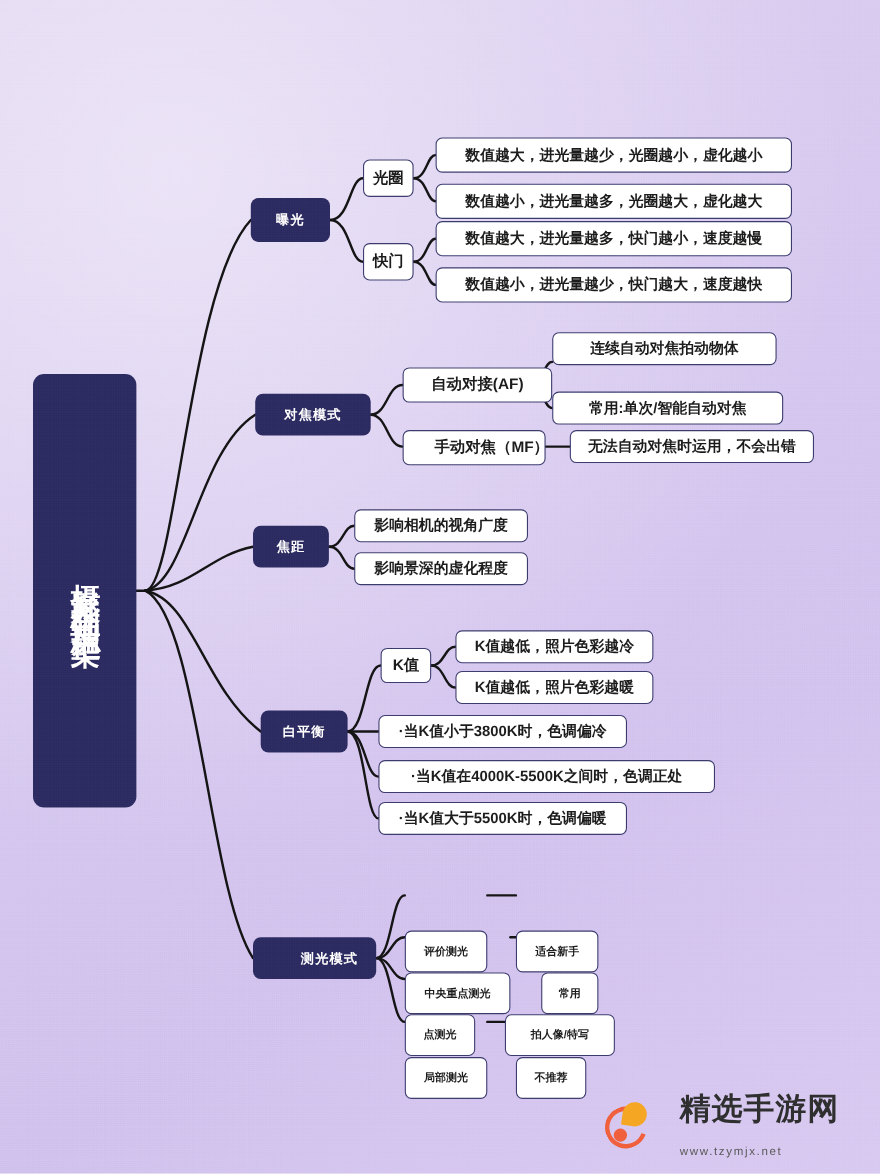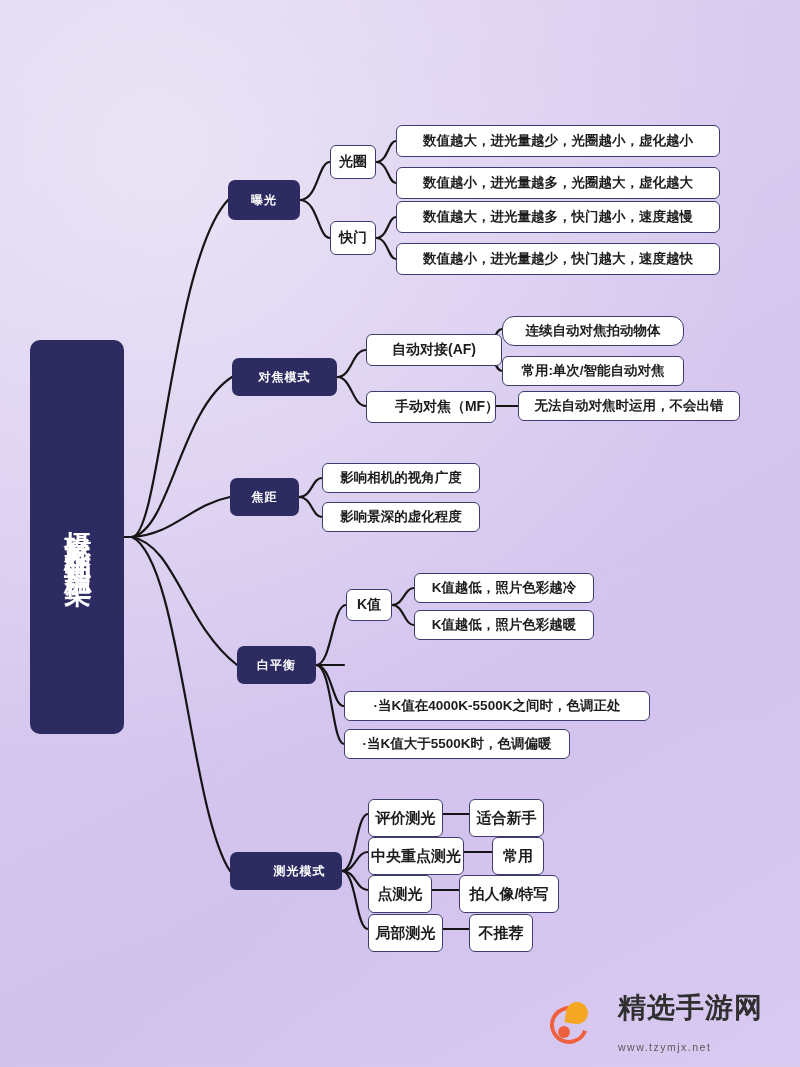--- a/index.html
+++ b/index.html
@@ -88,23 +88,24 @@
     font-size: 13.5px;
     font-weight: bold;
     padding: 4px 9px;
   }
   
   .plain {
     background: #ffffff;
     color: #1b1b1b;
     border: 1px solid #3a3a6a;
     border-radius: 6px;
-    font-size: 15px;
+    font-size: 10px;
     font-weight: bold;
     padding: 18px 8px;
+    margin-top: 47px;
   }
   
   #watermark {
     position: absolute;
     left: 548px;
     top: 992px;
     width: 232px;
     height: 62px;
     display: flex;
     align-items: center;
@@ -229,36 +230,37 @@
   <div class="node lvl3" style="left:396px; top:125px; width:324px; height:32px;">数值越大，进光量越少，光圈越小，虚化越小</div>
   <div class="node lvl3" style="left:396px; top:167px; width:324px; height:32px;">数值越小，进光量越多，光圈越大，虚化越大</div>
   <div class="node lvl3" style="left:396px; top:201px; width:324px; height:32px;">数值越大，进光量越多，快门越小，速度越慢</div>
   <div class="node lvl3" style="left:396px; top:243px; width:324px; height:32px;">数值越小，进光量越少，快门越大，速度越快</div>
 
   <div class="node lvl1" style="left:232px; top:358px; width:105px; height:38px;">对焦模式</div>
 
   <div class="node lvl2" style="left:366px; top:334px; width:136px; height:32px;">自动对接(AF)</div>
   <div class="node lvl2" style="left:366px; top:391px; width:130px; height:32px;padding-left:41px;">手动对焦（MF）</div>
 
-  <div class="node lvl3" style="left:502px; top:316px; width:182px; height:30px;border-radius:12px;">连续自动对焦拍动物体</div>
-  <div class="node lvl3" style="left:502px; top:356px; width:182px; height:30px;">常用:单次/智能自动对焦</div>
+  <div class="node lvl3" style="left:502px; top:302px; width:204px; height:30px;">连续自动对焦拍动物体</div>
+  <div class="node lvl3" style="left:502px; top:356px; width:210px; height:30px;">常用:单次/智能自动对焦</div>
   <div class="node lvl3" style="left:518px; top:391px; width:222px; height:30px;">无法自动对焦时运用，不会出错</div>
 
   <div class="node lvl1" style="left:230px; top:478px; width:69px; height:38px;">焦距</div>
 
   <div class="node lvl3" style="left:322px; top:463px; width:158px; height:30px;">影响相机的视角广度</div>
   <div class="node lvl3" style="left:322px; top:502px; width:158px; height:30px;">影响景深的虚化程度</div>
 
   <div class="node lvl1" style="left:237px; top:646px; width:79px; height:38px;">白平衡</div>
 
   <div class="node lvl2" style="left:346px; top:589px; width:46px; height:32px;">K值</div>
 
   <div class="node lvl3" style="left:414px; top:573px; width:180px; height:30px;">K值越低，照片色彩越冷</div>
   <div class="node lvl3" style="left:414px; top:610px; width:180px; height:30px;">K值越低，照片色彩越暖</div>
 
+  <div class="node lvl3" style="left:344px; top:650px; width:226px; height:30px;">·当K值小于3800K时，色调偏冷</div>
   <div class="node lvl3" style="left:344px; top:691px; width:306px; height:30px;">·当K值在4000K-5500K之间时，色调正处</div>
   <div class="node lvl3" style="left:344px; top:729px; width:226px; height:30px;">·当K值大于5500K时，色调偏暖</div>
 
   <div class="node lvl1" style="left:230px; top:852px; width:112px; height:38px;padding-left:37px;">测光模式</div>
 
   <div class="node plain" style="left:368px; top:799px; width:75px; height:30px;">评价测光</div>
   <div class="node plain" style="left:368px; top:837px; width:96px; height:30px;">中央重点测光</div>
   <div class="node plain" style="left:368px; top:875px; width:64px; height:30px;">点测光</div>
   <div class="node plain" style="left:368px; top:914px; width:75px; height:30px;">局部测光</div>
 

